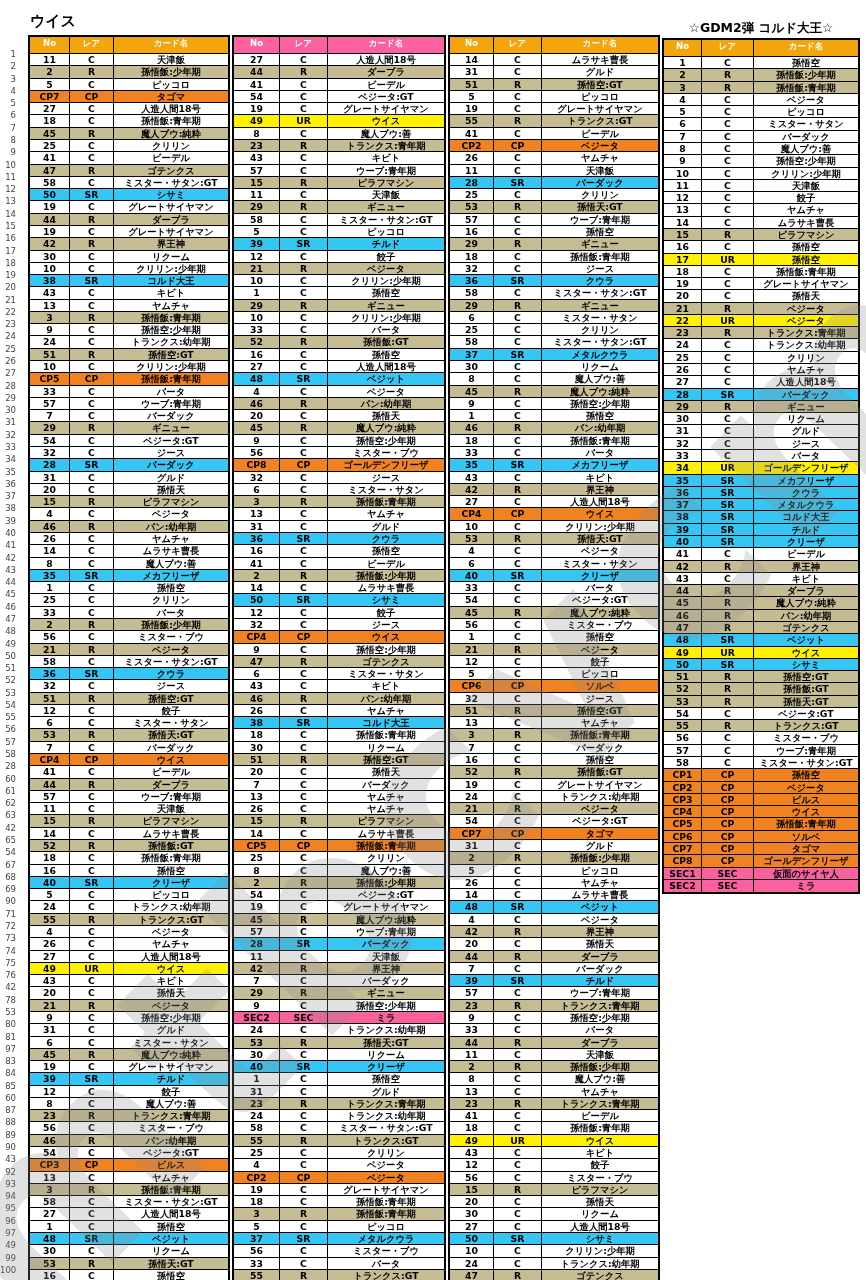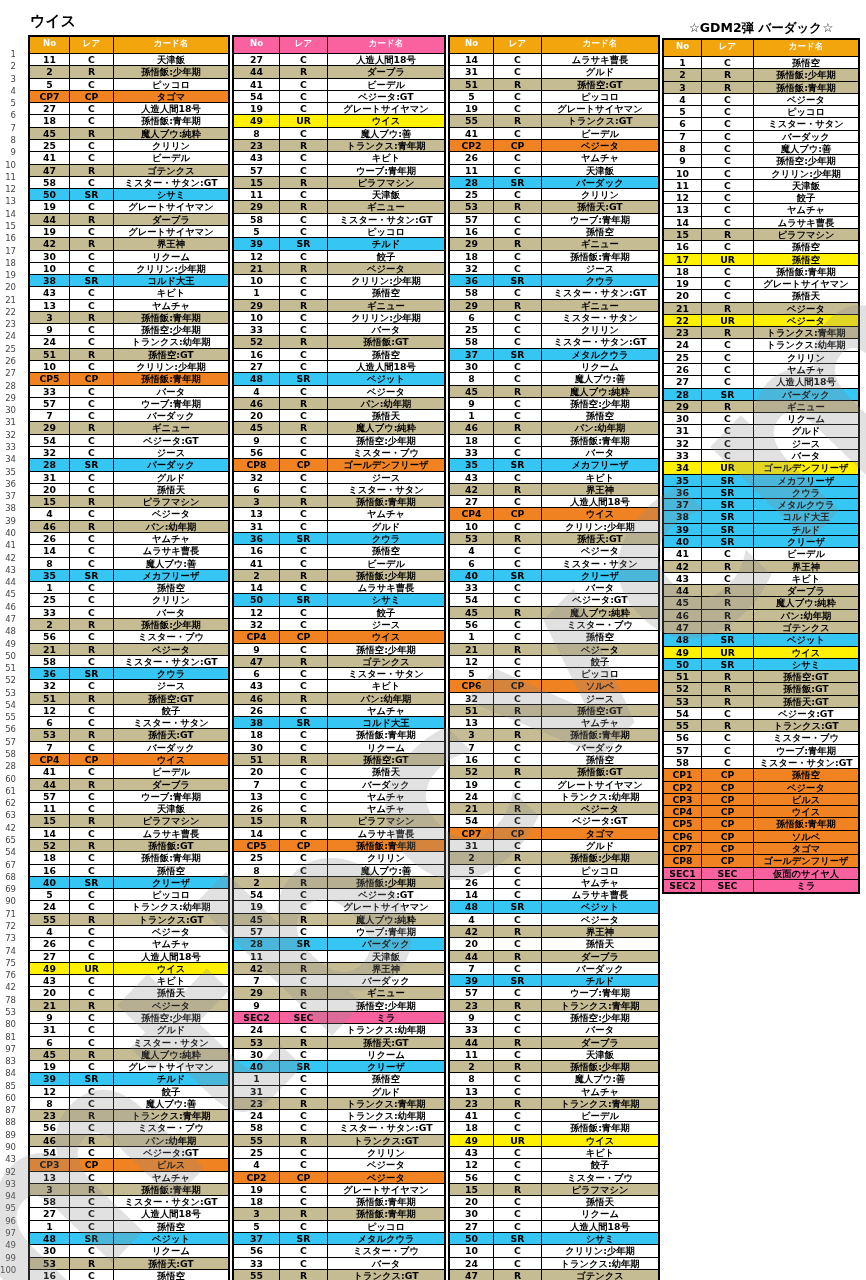--- a/index.html
+++ b/index.html
@@ -34,21 +34,21 @@
              pointer-events:none;overflow:hidden}
   .watermark span{position:absolute;left:-130px;top:1180px;font-size:250px;font-weight:bold;
                   color:#8a8a8a;opacity:.25;white-space:nowrap;letter-spacing:12px;
                   transform:rotate(-46deg);transform-origin:0 0;
                   font-family:"DejaVu Sans",sans-serif}
 </style>
 </head>
 <body>
 
 <div class="title-left">ウイス</div>
-<div class="title-right">☆GDM2弾 バーダック☆</div>
+<div class="title-right">☆GDM2弾 コルド大王☆</div>
 
 <div class="gutter" id="gutter">
     <div class="gnum">1</div>
     <div class="gnum">2</div>
     <div class="gnum">3</div>
     <div class="gnum">4</div>
     <div class="gnum">5</div>
     <div class="gnum">6</div>
     <div class="gnum">7</div>
     <div class="gnum">8</div>

